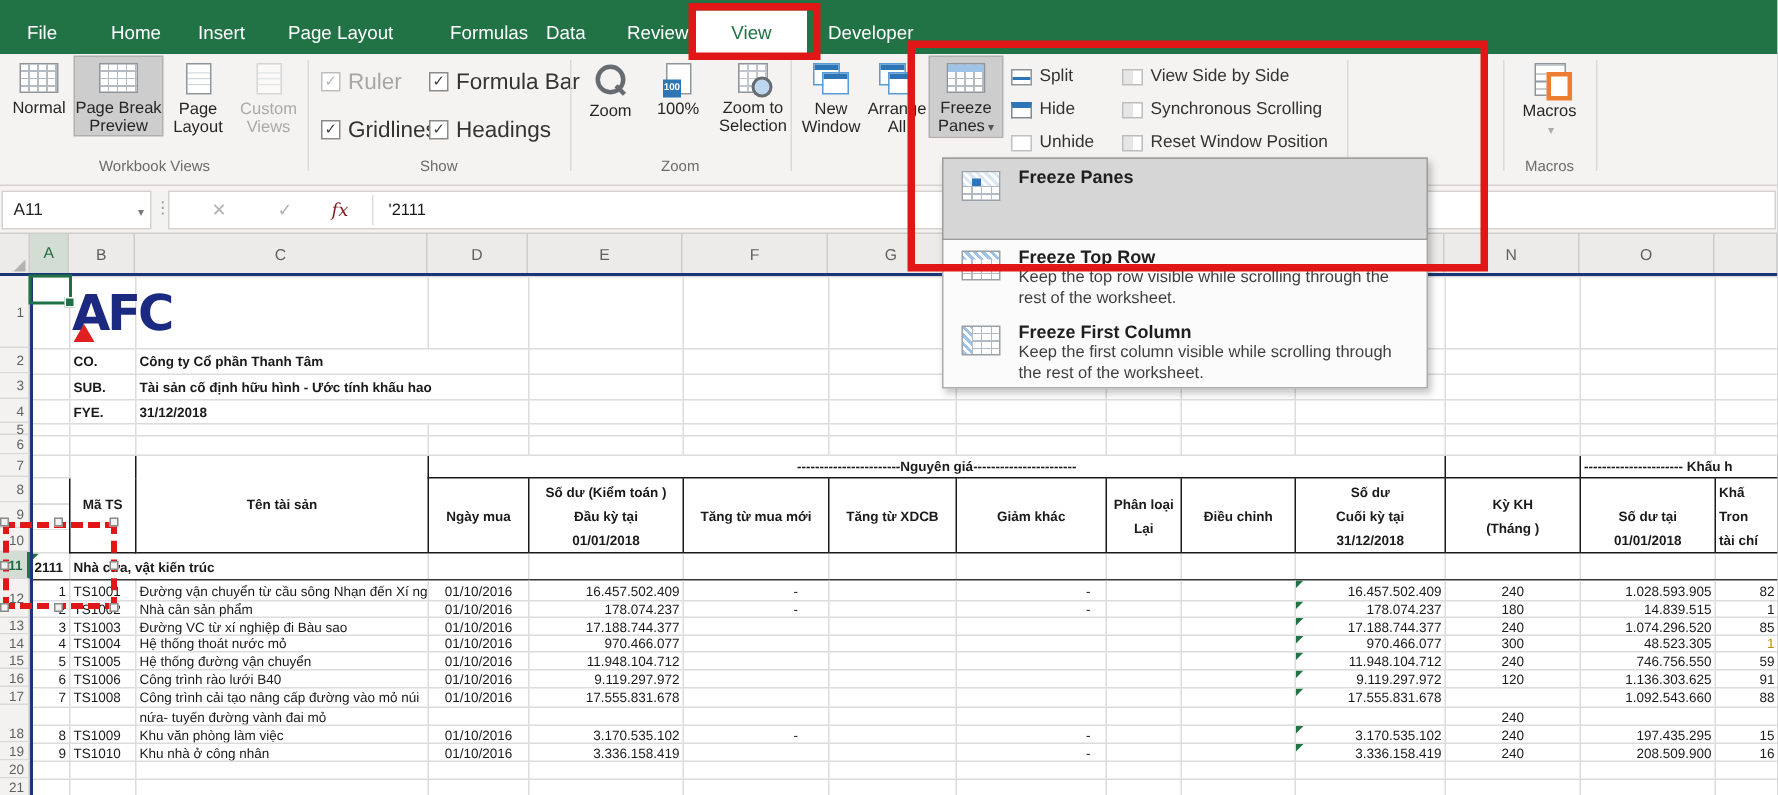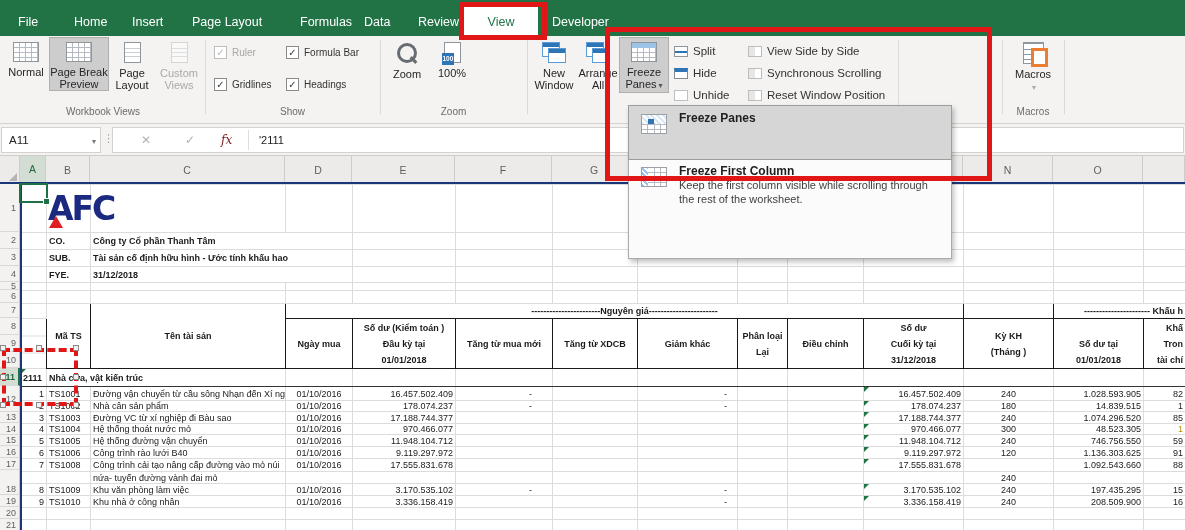--- a/index.html
+++ b/index.html
@@ -13,21 +13,21 @@
   #tellme{position:absolute;left:612px;top:8px;display:flex;align-items:center;gap:7px;color:#fff;font-size:12.5px}
 
   
   #ribbon{position:absolute;left:0;top:36px;width:1185px;height:88px;background:#f4f3f1;border-bottom:1px solid #d5d2cf}
   .vsep{position:absolute;top:4px;height:74px;width:1px;background:#dcdad7}
   .grp-label{position:absolute;top:70px;font-size:10px;color:#6b6b6b;text-align:center}
   .bigbtn{position:absolute;top:2px;display:flex;flex-direction:column;align-items:center;font-size:11px;color:#262626;line-height:12px;text-align:center;padding-top:4px}
   .bigbtn .ic{margin-bottom:4px}
   .pressed{background:#cdcdcd;outline:1px solid #b2afac}
   .dis{color:#a9a9a9}
-  .cbrow{position:absolute;display:flex;align-items:center;gap:5px;font-size:10px;color:#333}
+  .cbrow{position:absolute;display:flex;align-items:center;gap:5px;font-size:15px;color:#333}
   .cb{width:13px;height:13px;border:1px solid #8a8a8a;background:#fff;display:inline-flex;align-items:center;justify-content:center}
   .cb::after{content:"✓";font-size:10px;color:#3c3c3c;line-height:1}
   .cb.gray{border-color:#bdbdbd}.cb.gray::after{color:#b5b5b5}
   .smbtn{position:absolute;display:flex;align-items:center;gap:5px;font-size:11.5px;color:#333;height:18px}
   .dar::after{content:"▾";font-size:8px;color:#555;margin-left:2px}
   .dardis::after{content:"▾";font-size:8px;color:#aaa;margin-left:2px}
 
   
   .icgrid{width:26px;height:20px;border:1px solid #90959a;background-color:#fff;background-image:repeating-linear-gradient(to right,transparent 0 5px,#b3bac1 5px 6px),repeating-linear-gradient(to bottom,transparent 0 4px,#b3bac1 4px 5px)}
   .icpage{width:17px;height:21px;border:1px solid #90959a;background-color:#fff;background-image:repeating-linear-gradient(to bottom,transparent 0 3px,#c9cfd5 3px 4px);background-origin:content-box;padding:2px}
@@ -73,21 +73,21 @@
   .gr{border-bottom:1px solid #d8d8d8;border-right:1px solid #c6c6c6;color:#5f5f5f;font-size:9px;display:flex;align-items:center;justify-content:flex-end;padding-right:3px;background:#f3f2f1}
   .gr.sel{background:#d3ddd4;color:#1e6b41;border-right:2px solid #217346;font-weight:bold}
   .gr.bot{align-items:flex-end}
   .nvh{position:absolute;left:0;top:-2px;width:1185px;height:2px;background:#1b3678;z-index:6}
   .nvv{position:absolute;left:20px;top:0;width:2px;height:346px;background:#1b3678;z-index:6}
   #sheettable{position:absolute;left:20px;top:0;border-collapse:collapse;table-layout:fixed;width:1165px}
   #sheettable td{border:1px solid #dcdcdc;font-size:9px;color:#1a1a1a;padding:0 2px;overflow:hidden;white-space:nowrap;position:relative;vertical-align:middle}
   .hb{border:1px solid #1a1a1a !important;font-weight:bold;text-align:center}
   .hb span{display:block;line-height:16px}
   .vbot{vertical-align:bottom !important}
-  .clipL{text-align:right}
+  .clipL{text-align:left}
   .num{text-align:right}
   .ctr{text-align:center}
   .dshF{text-align:right;padding-right:20px !important}
   .dshH{text-align:right;padding-right:10px !important}
   .b{font-weight:bold}
   .u{}
   .i95{font-size:9.5px}
   .bb{border-bottom:1px solid #333 !important}
   .tri::before{content:"";position:absolute;top:0;left:0;border-top:5px solid #217346;border-right:5px solid transparent}
   .glines{background-image:repeating-linear-gradient(to bottom,transparent 0 16px,#dcdcdc 16px 17px)}
@@ -173,20 +173,24 @@
     <div class="grp-label" style="left:205px;width:175px">Show</div>
     <div class="vsep" style="left:380px"></div>
 
     <div class="bigbtn" style="left:384px;width:46px">
         <span class="ic icmag"></span>
         <span>Zoom</span>
       </div>
     <div class="bigbtn" style="left:432px;width:40px">
         <span class="ic ic100"></span>
         <span>100%</span>
+      </div>
+    <div class="bigbtn" style="left:474px;width:56px">
+        <span class="ic iczs"></span>
+        <span>Zoom to Selection</span>
       </div>
     <div class="grp-label" style="left:380px;width:147px">Zoom</div>
     <div class="vsep" style="left:527px"></div>
 
     <div class="bigbtn" style="left:532px;width:44px">
         <span class="ic icwin"></span>
         <span>New Window</span>
       </div>
     <div class="bigbtn" style="left:578px;width:40px">
         <span class="ic icwin"></span>
@@ -663,20 +667,25 @@
   </div>
 
   <div id="selcell"></div>
 
   <div id="fpmenu">
     <div class="mi hl" style="height:53px">
       <span class="fpi fp"></span>
       <div class="ti">Freeze Panes</div>
     </div>
     <div class="mi" style="height:50px">
+      <span class="fpi ftr"></span>
+      <div class="ti">Freeze Top Row</div>
+      <div class="de">Keep the top row visible while scrolling through the rest of the worksheet.</div>
+    </div>
+    <div class="mi" style="height:50px">
       <span class="fpi ffc"></span>
       <div class="ti">Freeze First Column</div>
       <div class="de">Keep the first column visible while scrolling through the rest of the worksheet.</div>
     </div>
   </div>
 
   <div class="redbox" style="left:459px;top:2px;width:88px;height:38px"></div>
   <div class="redbox" style="left:605px;top:27px;width:387px;height:154px"></div>
 
   <div id="redrect"></div>

